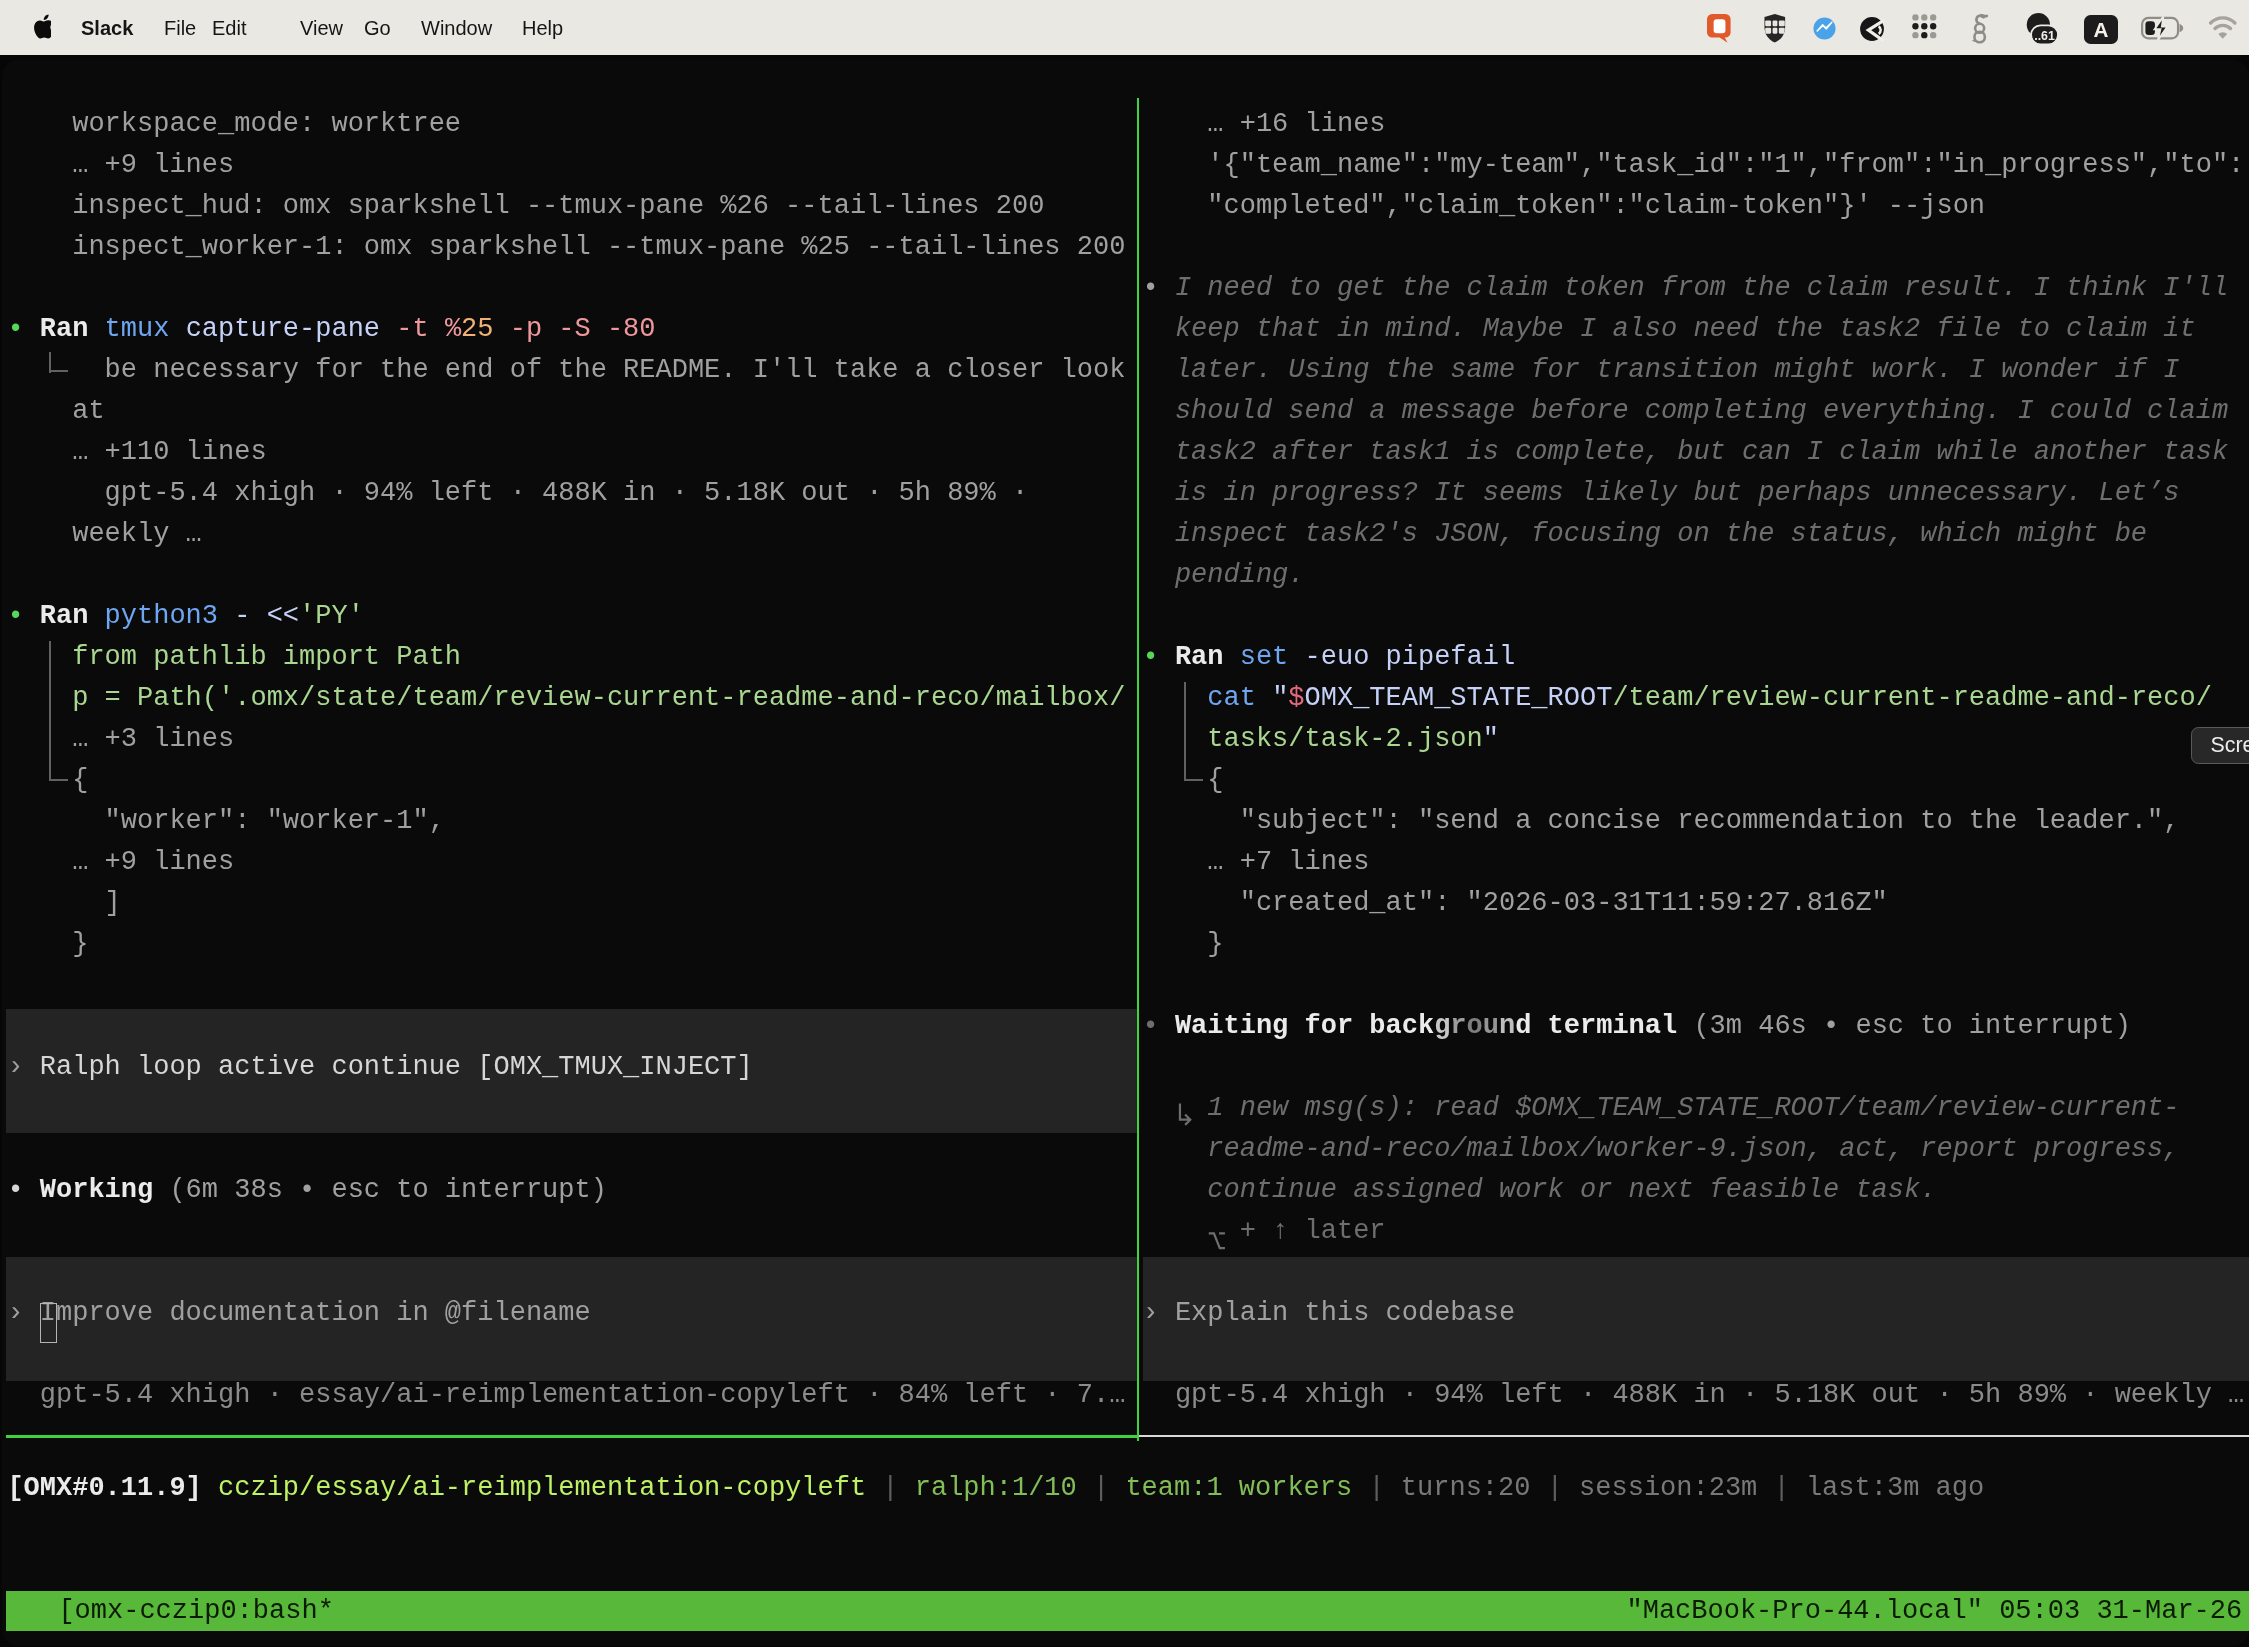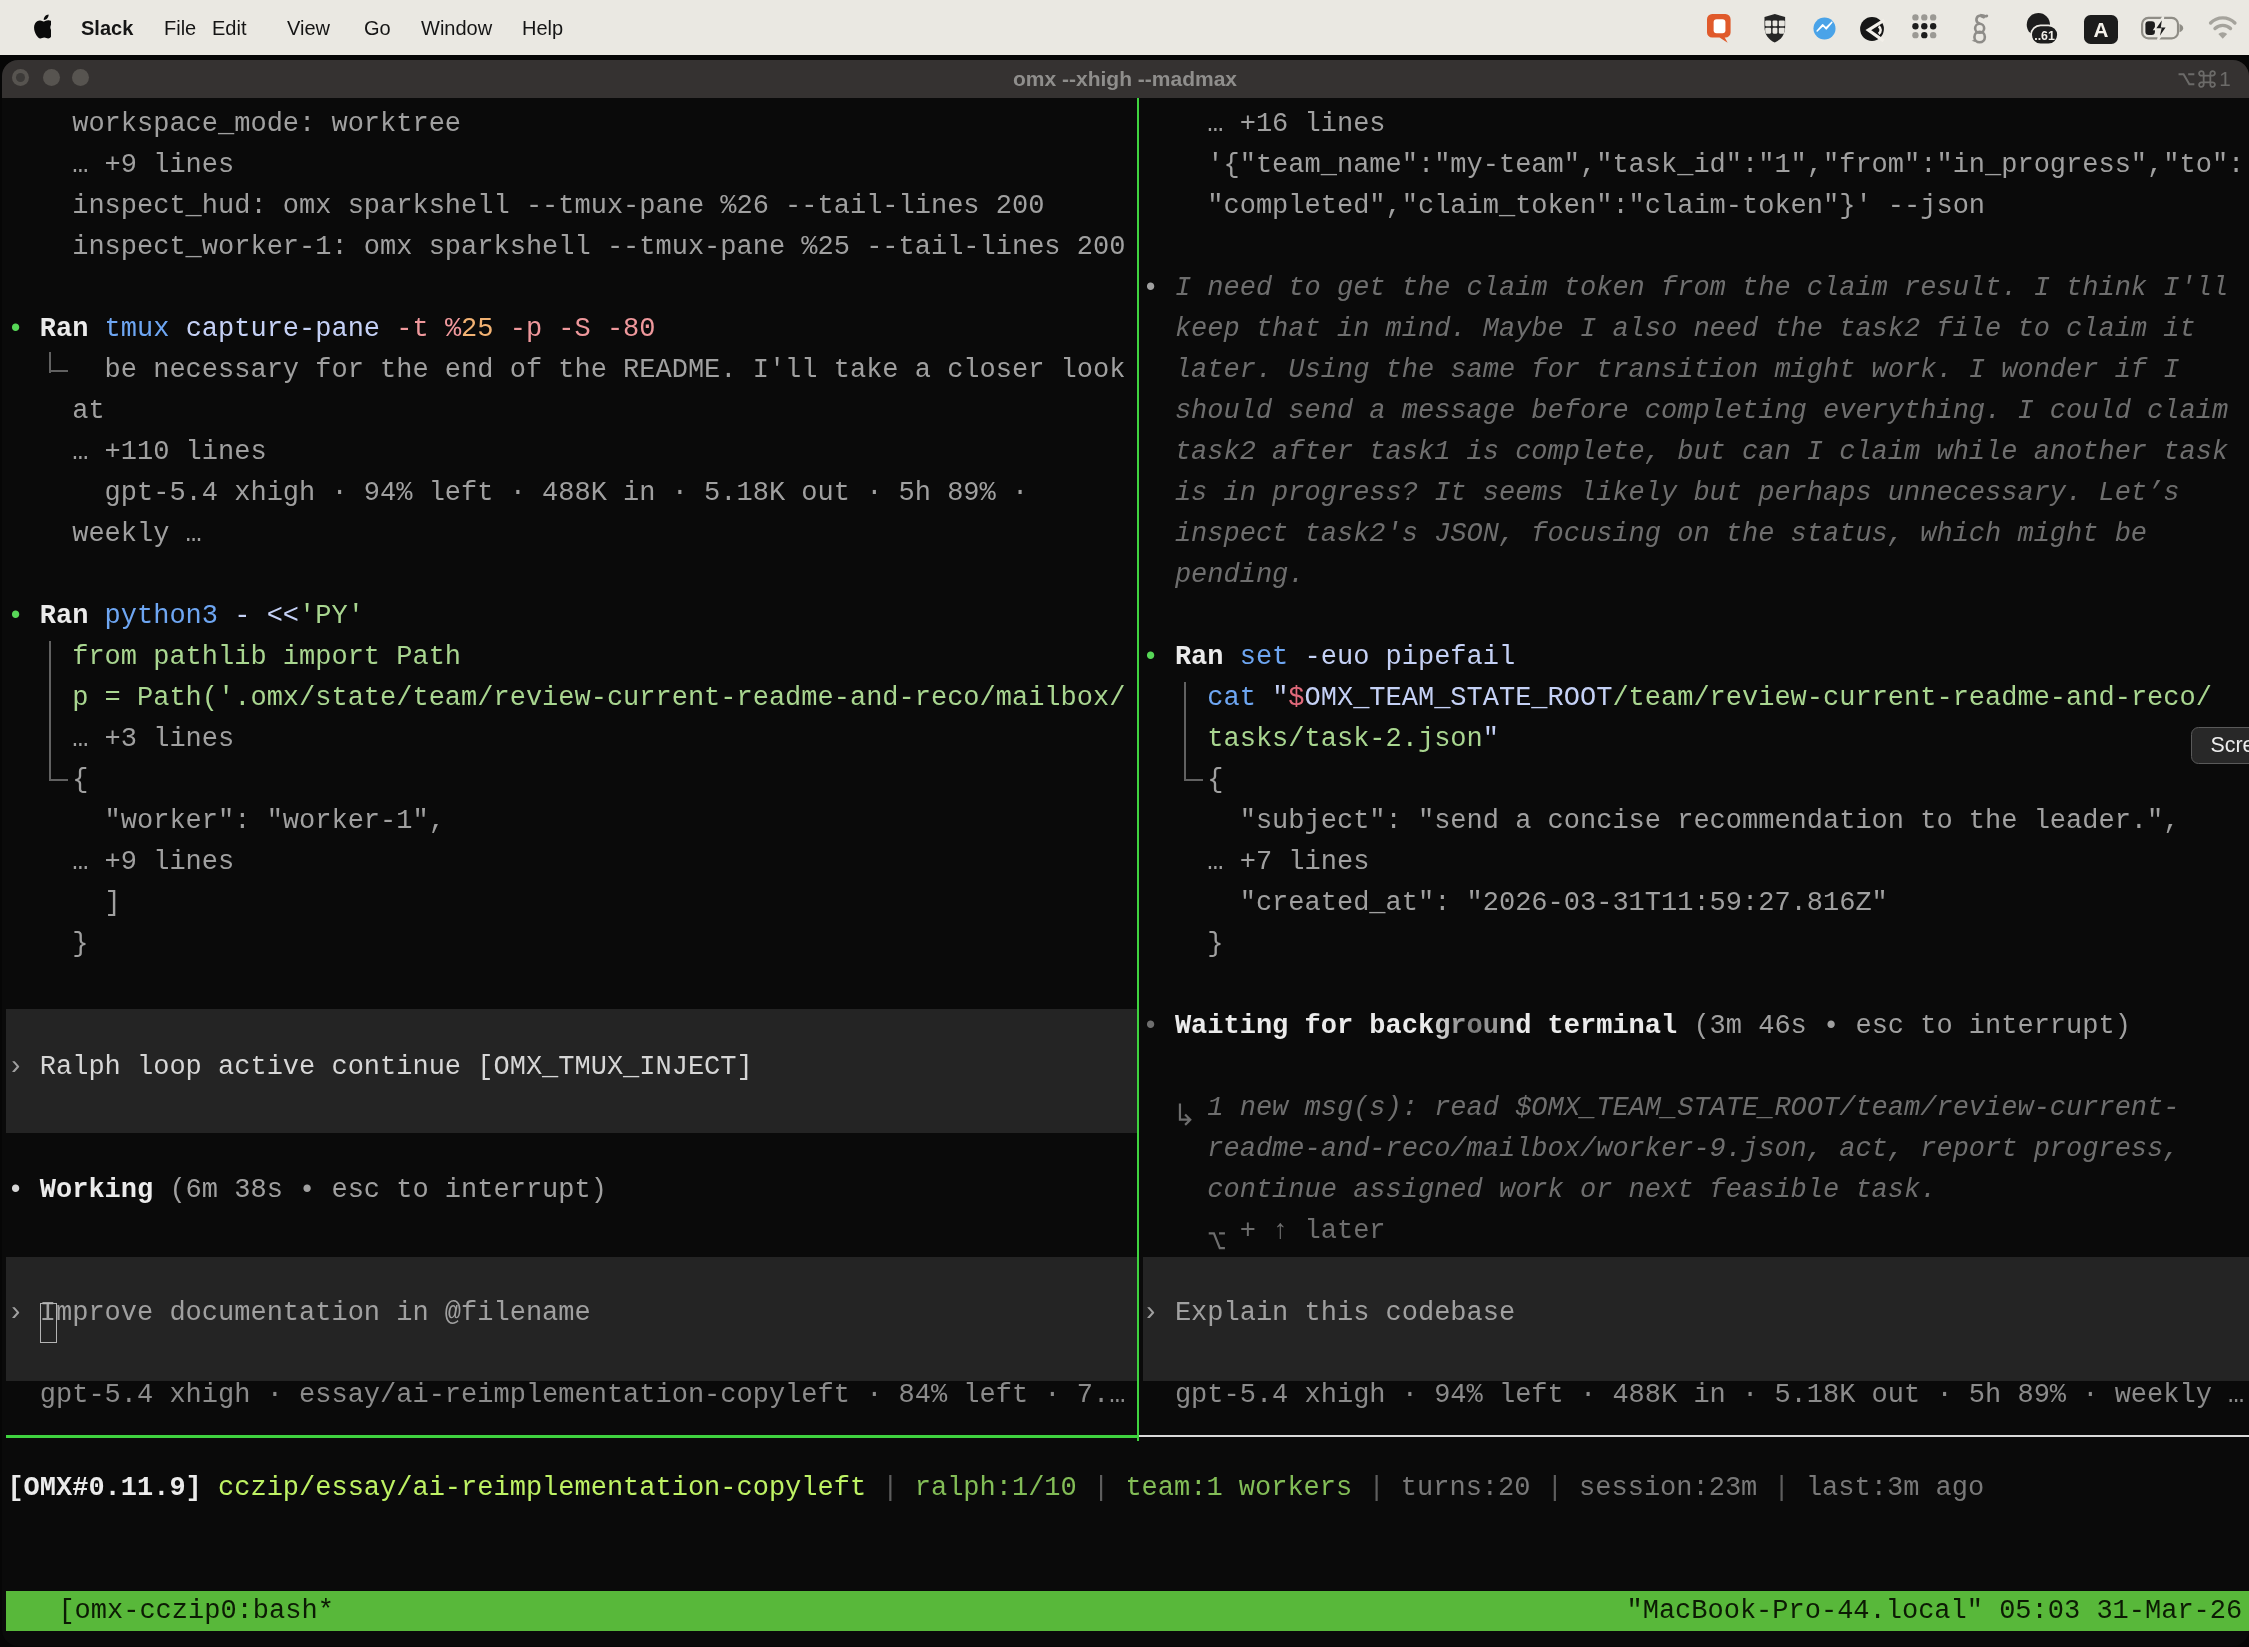--- a/index.html
+++ b/index.html
@@ -29,21 +29,21 @@
 .gline { position:absolute; background:#3fd33f; }
 </style></head>
 <body>
 <div id="menubar">
 <svg class="mi" style="left:30px;top:14px" width="20.7" height="25" viewBox="0 0 24 29">
       <path fill="#0b0b0b" d="M16.2 8.6c-1.1 0-2.8-1.25-4.6-1.2-2.36.03-4.52 1.37-5.74 3.49-2.45 4.25-.63 10.53 1.76 13.99 1.17 1.68 2.56 3.57 4.39 3.51 1.76-.07 2.42-1.14 4.55-1.14 2.12 0 2.72 1.14 4.58 1.1 1.9-.03 3.1-1.71 4.25-3.41 1.34-1.95 1.9-3.85 1.92-3.95-.04-.02-3.68-1.41-3.72-5.62-.03-3.52 2.87-5.2 3-5.28-1.65-2.42-4.2-2.69-5.08-2.75-2.31-.18-4.25 1.26-5.31 1.26zM20.1 5.05c.97-1.17 1.62-2.8 1.44-4.43-1.4.06-3.08.93-4.08 2.1-.9 1.04-1.68 2.7-1.47 4.3 1.55.12 3.14-.8 4.11-1.97z"></path>
     </svg>
 <span class="mi" style="left:81px;font-weight:bold">Slack</span>
 <span class="mi" style="left:164px">File</span>
 <span class="mi" style="left:212px">Edit</span>
-<span class="mi" style="left:287px">View</span>
+<span class="mi" style="left:300px">View</span>
 <span class="mi" style="left:364px">Go</span>
 <span class="mi" style="left:421px">Window</span>
 <span class="mi" style="left:522px">Help</span>
 <svg class="mi" style="left:1707px;top:14px" width="23.6" height="29.5" viewBox="0 0 32 40">
       <path fill="#e05a2b" d="M7 0 H25 A7 7 0 0 1 32 7 V25 A7 7 0 0 1 25 32 H24 L28 39 L17 32 H7 A7 7 0 0 1 0 25 V7 A7 7 0 0 1 7 0 Z"></path>
       <rect x="9" y="7" width="16" height="19" rx="4" fill="#ffffff"></rect>
     </svg>
 <svg class="mi" style="left:1763px;top:14px" width="23.6" height="29" viewBox="0 0 32 39">
       <defs>
         <clipPath id="shc">
@@ -103,42 +103,20 @@
     </svg>
 <svg class="mi" style="left:2208px;top:16px" width="29.5" height="23.6" viewBox="0 0 40 32">
       <g fill="none" stroke="#a5a39c" stroke-width="4.6" stroke-linecap="round">
         <path d="M3.5 9.5 a23 23 0 0 1 33 0"></path>
         <path d="M9.5 17 a15 15 0 0 1 21 0"></path>
       </g>
       <path d="M14 24.5 a8.5 8.5 0 0 1 12 0 L20 31 Z" fill="#a5a39c"></path>
     </svg>
 </div>
 <div id="win">
-  <div id="tbar">
-    <div class="tl" style="left:10.3px;"></div>
-    <div class="tl" style="left:41px;"></div>
-    <div class="tl" style="left:70px;"></div>
-    <div style="position:absolute;left:14px;top:12.5px;width:9.6px;height:9.6px;border-radius:50%;background:#3c3a38;"></div>
-    <div id="title">omx --xhigh --madmax</div>
-    <div id="hotkey" style="position:absolute;right:17.7px;top:0;height:38px;display:flex;align-items:center;color:#6c6b69;">
-        <svg width="18.5" height="18.5" viewBox="0 0 24 24">
-          <path d="M2 5.5 H8.5 L16 18.5 H22.5 M14.5 5.5 H22.5" stroke="#6c6b69" stroke-width="2.6" fill="none"></path>
-        </svg>
-        <svg width="20" height="20" viewBox="0 0 27 27" style="margin-left:1.5px">
-          <g stroke="#6c6b69" stroke-width="2.4" fill="none">
-            <rect x="9" y="9" width="9" height="9"></rect>
-            <path d="M9 9 H6 A3.1 3.1 0 1 1 9 5.9 Z"></path>
-            <path d="M18 9 V6 A3.1 3.1 0 1 1 21.1 9 Z"></path>
-            <path d="M18 18 H21 A3.1 3.1 0 1 1 18 21.1 Z"></path>
-            <path d="M9 18 V21 A3.1 3.1 0 1 1 5.9 18 Z"></path>
-          </g>
-        </svg>
-        <span style="font-family:'Liberation Sans',sans-serif;font-size:20.7px;margin-left:2.2px;">1</span>
-      </div>
-  </div>
 
   <div class="box" id="ralphbox" style="left:4.4px;top:949px;width:1132px;height:124px;"></div>
   <div class="box" id="inboxL" style="left:4.4px;top:1197px;width:1132px;height:124px;"></div>
   <div class="box" id="inboxR" style="left:1141px;top:1197px;width:1106px;height:124px;"></div>
 
   <div style="position:absolute;left:0;top:0;width:1135px;height:1375px;overflow:hidden;">
       <pre class="mono" id="paneL" style="left:5.9px; top:44px;">    <span class="g">workspace_mode: worktree</span>
     <span class="g">… +9 lines</span>
     <span class="g">inspect_hud: omx sparkshell --tmux-pane %26 --tail-lines 200</span>
     <span class="g">inspect_worker-1: omx sparkshell --tmux-pane %25 --tail-lines 200</span>

